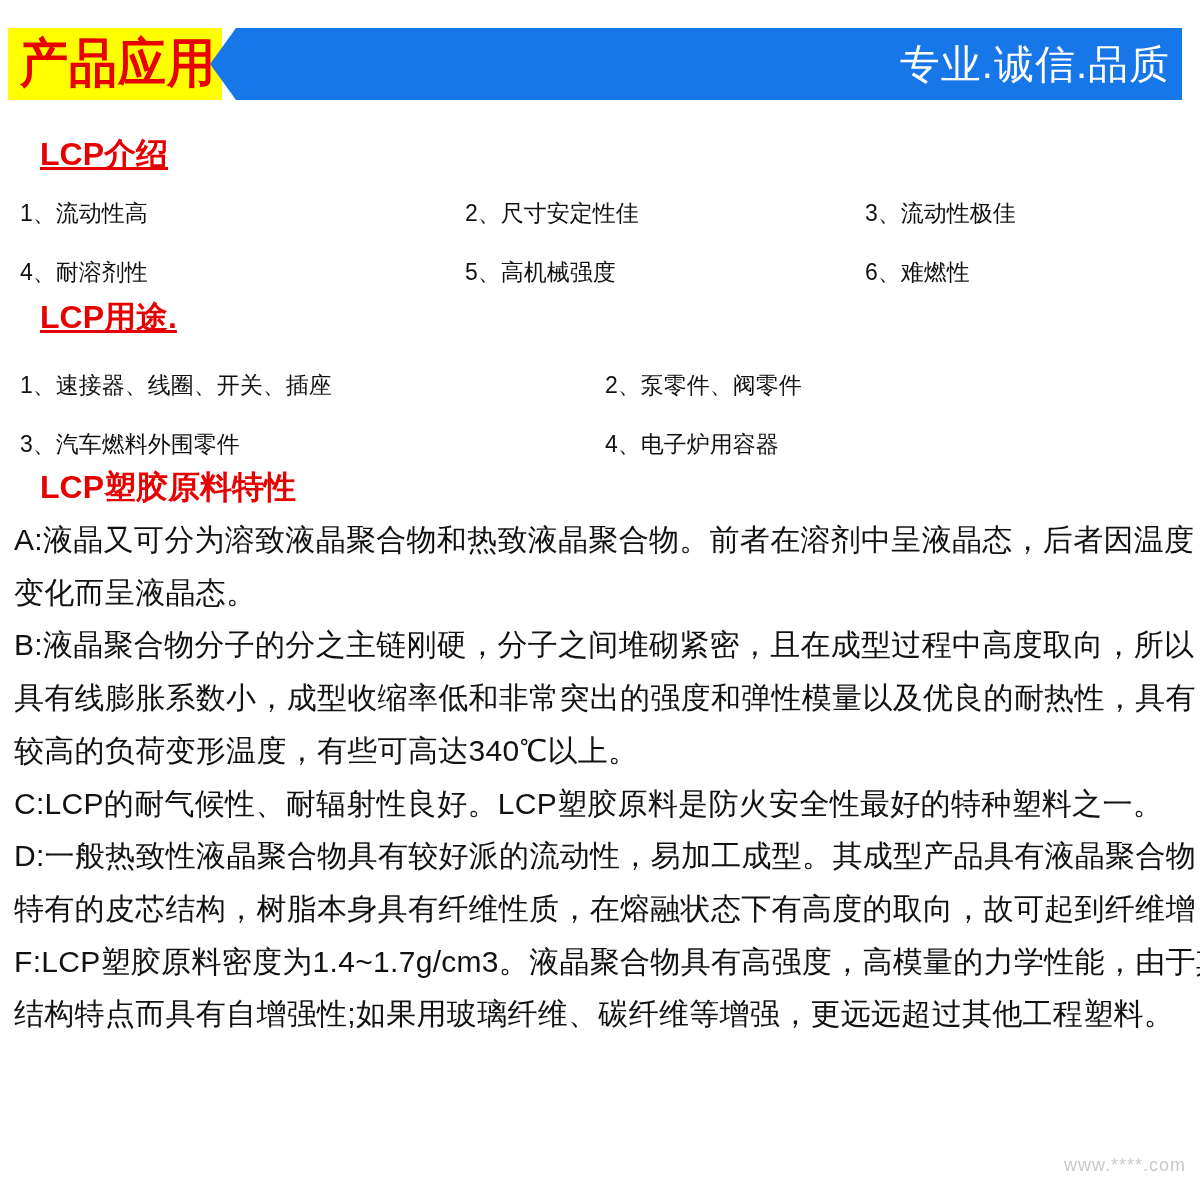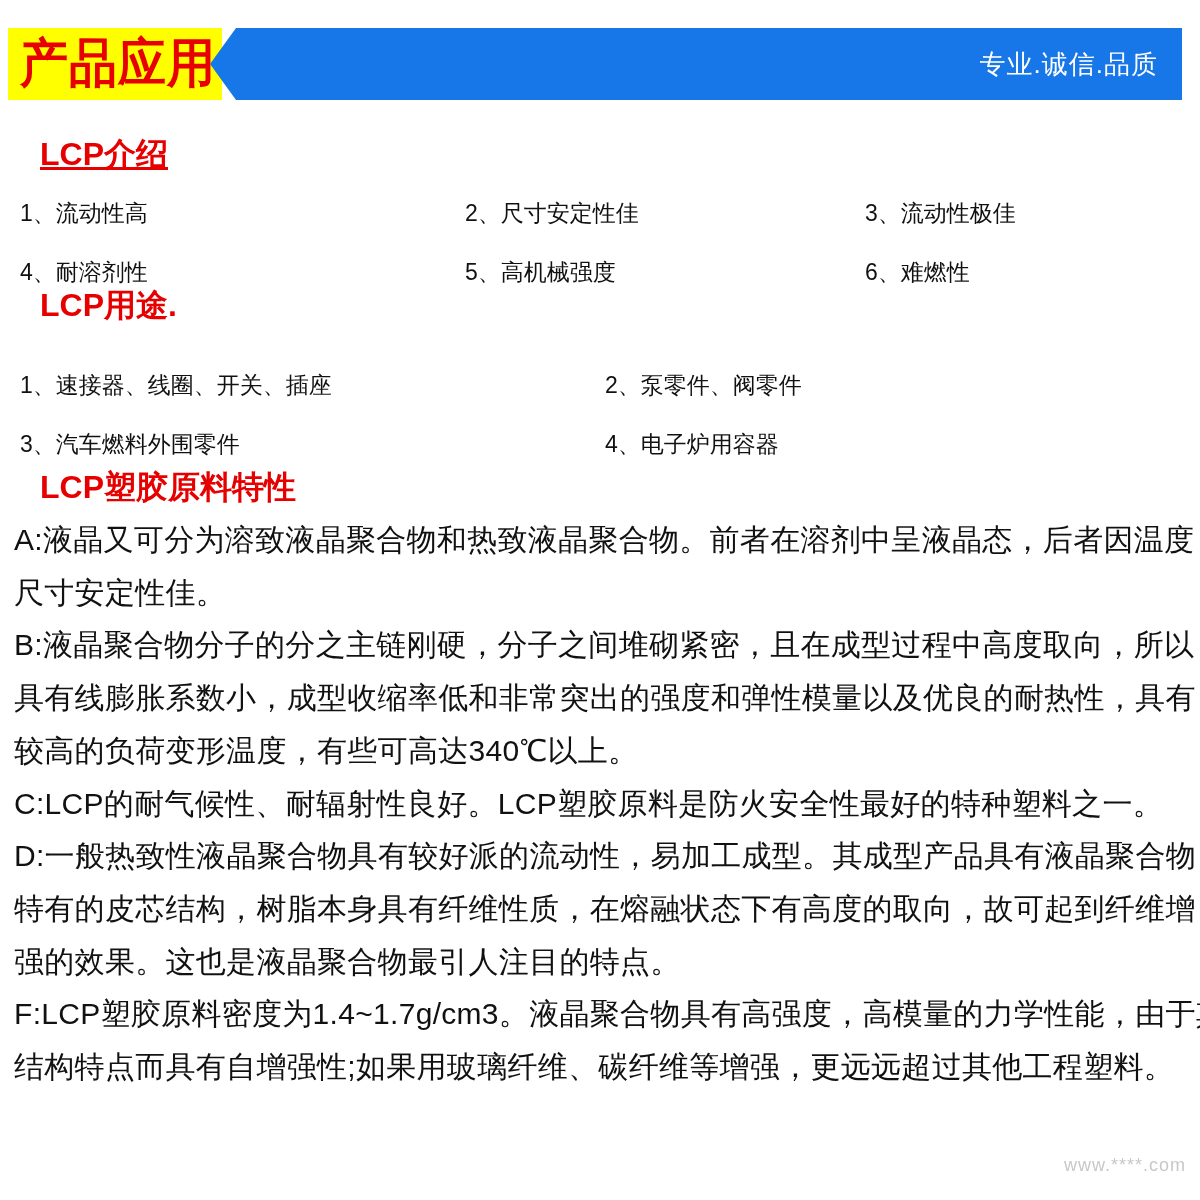--- a/index.html
+++ b/index.html
@@ -7,26 +7,26 @@
   .page{position:relative;width:1200px;height:1175px;background:#fff;overflow:hidden;}
 
   
   .header{position:absolute;left:0;top:0;width:1200px;height:100px;background:#fff;}
   .badge{position:absolute;left:8px;top:28px;width:214px;height:72px;background:#ffff00;}
   .badge-text{font-size:48px;font-weight:bold;color:#e60000;line-height:70px;padding-left:12px;
               letter-spacing:1px;transform:scaleY(1.1);transform-origin:center;white-space:nowrap;}
   .bluebar{position:absolute;left:210px;top:28px;width:972px;height:72px;background:#1877e8;
            clip-path:polygon(0 50%,26px 0,100% 0,100% 100%,26px 100%);
            display:flex;align-items:center;justify-content:flex-end;}
-  .tagline{color:#ffffff;font-size:26px;padding-right:24px;letter-spacing:1px;white-space:nowrap;}
+  .tagline{color:#ffffff;font-size:40px;padding-right:12px;letter-spacing:1px;white-space:nowrap;}
 
   
   .sec-title{position:absolute;left:40px;color:#e60000;font-size:32px;font-weight:bold;white-space:nowrap;}
   #title-intro{top:133px;text-decoration:underline;}
-  #title-uses{top:284px;}
+  #title-uses{top:296px;text-decoration:underline;}
   #title-props{top:466px;}
 
   
   .grid{position:absolute;left:20px;display:grid;font-size:23px;font-weight:500;color:#111;}
   .grid .cell{line-height:59px;white-space:nowrap;}
   #intro-grid{top:184px;grid-template-columns:445px 400px auto;width:1160px;}
   #uses-grid{top:356px;grid-template-columns:585px auto;width:1160px;}
 
   
   .plines{position:absolute;left:14px;top:514px;width:1176px;}
@@ -64,27 +64,26 @@
   <div class="grid" id="uses-grid">
     <div class="cell">1、速接器、线圈、开关、插座</div>
     <div class="cell">2、泵零件、阀零件</div>
     <div class="cell">3、汽车燃料外围零件</div>
     <div class="cell">4、电子炉用容器</div>
   </div>
 
   <div class="sec-title" id="title-props">LCP塑胶原料特性</div>
   <div class="plines">
     <div class="pline">A:液晶又可分为溶致液晶聚合物和热致液晶聚合物。前者在溶剂中呈液晶态，后者因温度</div>
-    <div class="pline">尺寸安定性佳。</div>
+    <div class="pline">变化而呈液晶态。</div>
     <div class="pline">B:液晶聚合物分子的分之主链刚硬，分子之间堆砌紧密，且在成型过程中高度取向，所以</div>
     <div class="pline">具有线膨胀系数小，成型收缩率低和非常突出的强度和弹性模量以及优良的耐热性，具有</div>
     <div class="pline">较高的负荷变形温度，有些可高达340℃以上。</div>
     <div class="pline">C:LCP的耐气候性、耐辐射性良好。LCP塑胶原料是防火安全性最好的特种塑料之一。</div>
     <div class="pline">D:一般热致性液晶聚合物具有较好派的流动性，易加工成型。其成型产品具有液晶聚合物</div>
     <div class="pline">特有的皮芯结构，树脂本身具有纤维性质，在熔融状态下有高度的取向，故可起到纤维增</div>
-    <div class="pline">强的效果。这也是液晶聚合物最引人注目的特点。</div>
     <div class="pline">F:LCP塑胶原料密度为1.4~1.7g/cm3。液晶聚合物具有高强度，高模量的力学性能，由于其</div>
     <div class="pline">结构特点而具有自增强性;如果用玻璃纤维、碳纤维等增强，更远远超过其他工程塑料。</div>
   </div>
 
   <div class="watermark">www.****.com</div>
 
 </div>
 
 </body></html>

